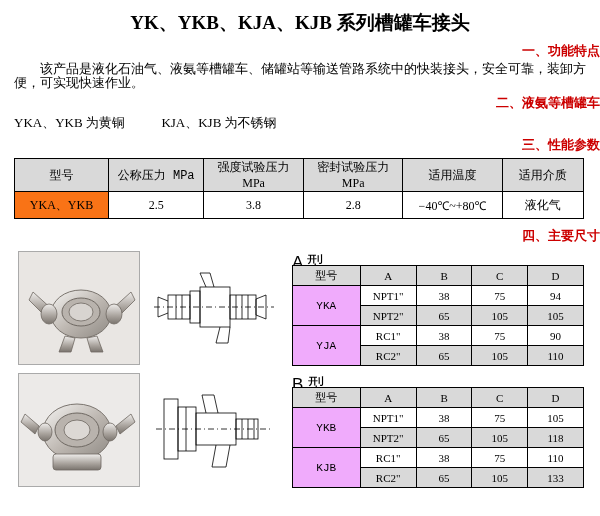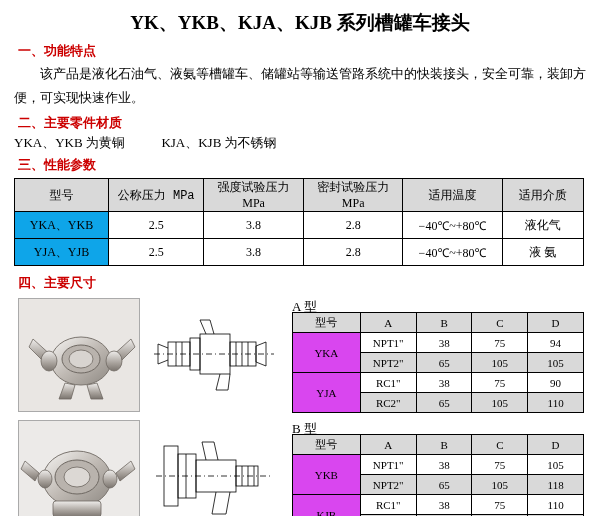--- a/index.html
+++ b/index.html
@@ -28,24 +28,25 @@
     letter-spacing: 0px;
     margin: 10px 0 6px 0;
     font-family: "Liberation Serif", serif;
   }
   .section-head {
     color: #cc0000;
     font-weight: bold;
     font-size: 13px;
     margin: 4px 0 2px 18px;
     font-family: "Liberation Serif", serif;
+    text-align: right;
   }
   .para {
     font-size: 13px;
-    line-height: 24px;
+    line-height: 14px;
     margin: 0 14px 0 14px;
     text-indent: 26px;
     font-family: "Liberation Serif", serif;
   }
   .mat-line {
     font-size: 13px;
     margin: 2px 0 2px 14px;
     font-family: "Liberation Serif", serif;
   }
   .mat-line .gap {
@@ -64,21 +65,21 @@
     border: 1px solid #000;
     text-align: center;
     height: 26px;
     padding: 0 2px;
     font-weight: normal;
   }
   table.perf thead th {
     background: #d9d9d9;
   }
   table.perf tbody td:first-child {
-    background: #0ea5e9;
+    background: #f97316;
   }
   table.perf .c0 { width: 100px; }
   table.perf .c1 { width: 105px; font-family: Liberation Mono, monospace; }
   table.perf .c2 { width: 110px; }
   table.perf .c3 { width: 110px; }
   table.perf .c4 { width: 100px; }
   table.perf .c5 { width: 90px; margin-left: 6px; }
 
   
   .dims {
@@ -107,22 +108,22 @@
     top: 0;
     width: 128px;
     height: 112px;
     background: #ffffff;
     overflow: hidden;
   }
   .type-label {
     position: absolute;
     left: 292px;
     top: 0px;
-    font-size: 13px;
-    font-family: Liberation Serif, serif;
+    font-size: 17px;
+    font-family: Liberation Sans, sans-serif;
   }
   table.dim {
     position: absolute;
     left: 292px;
     top: 14px;
     border-collapse: collapse;
     width: 292px;
     font-size: 11px;
     font-family: "Liberation Serif", serif;
   }
@@ -130,39 +131,40 @@
     border: 1px solid #000;
     text-align: center;
     height: 19px;
     padding: 0;
     font-weight: normal;
   }
   table.dim thead th {
     background: #d9d9d9;
   }
   table.dim td.model {
-    background: #d946ef;
+    background: #f0abfc;
     width: 68px;
+    font-family: Liberation Mono, monospace;
   }
   table.dim td.alt {
     background: #d9d9d9;
   }
   table.dim .dc { width: 56px; }
 </style>
 </head>
 <body>
 
 <div class="page">
 
   <div class="title">YK、YKB、KJA、KJB 系列槽罐车接头</div>
 
   <div class="section-head">一、功能特点</div>
   <div class="para">该产品是液化石油气、液氨等槽罐车、储罐站等输送管路系统中的快装接头，安全可靠，装卸方便，可实现快速作业。</div>
 
-  <div class="section-head">二、主要零件材质</div>
+  <div class="section-head">二、液氨等槽罐车</div>
   <div class="mat-line">
     <span>YKA、YKB 为黄铜</span>
     <span class="gap"></span>
     <span>KJA、KJB 为不锈钢</span>
   </div>
 
   <div class="section-head">三、性能参数</div>
 
   <table class="perf">
     <thead>
@@ -176,28 +178,20 @@
       </tr>
     </thead>
     <tbody>
       <tr>
         <td>YKA、YKB</td>
         <td>2.5</td>
         <td>3.8</td>
         <td>2.8</td>
         <td>−40℃~+80℃</td>
         <td>液化气</td>
-      </tr>
-      <tr>
-        <td>YJA、YJB</td>
-        <td>2.5</td>
-        <td>3.8</td>
-        <td>2.8</td>
-        <td>−40℃~+80℃</td>
-        <td>液 氨</td>
       </tr>
     </tbody>
   </table>
 
   <div class="section-head" style="margin-top:8px;">四、主要尺寸</div>
 
   <div class="dims">
 
     <div class="row-block">
 

